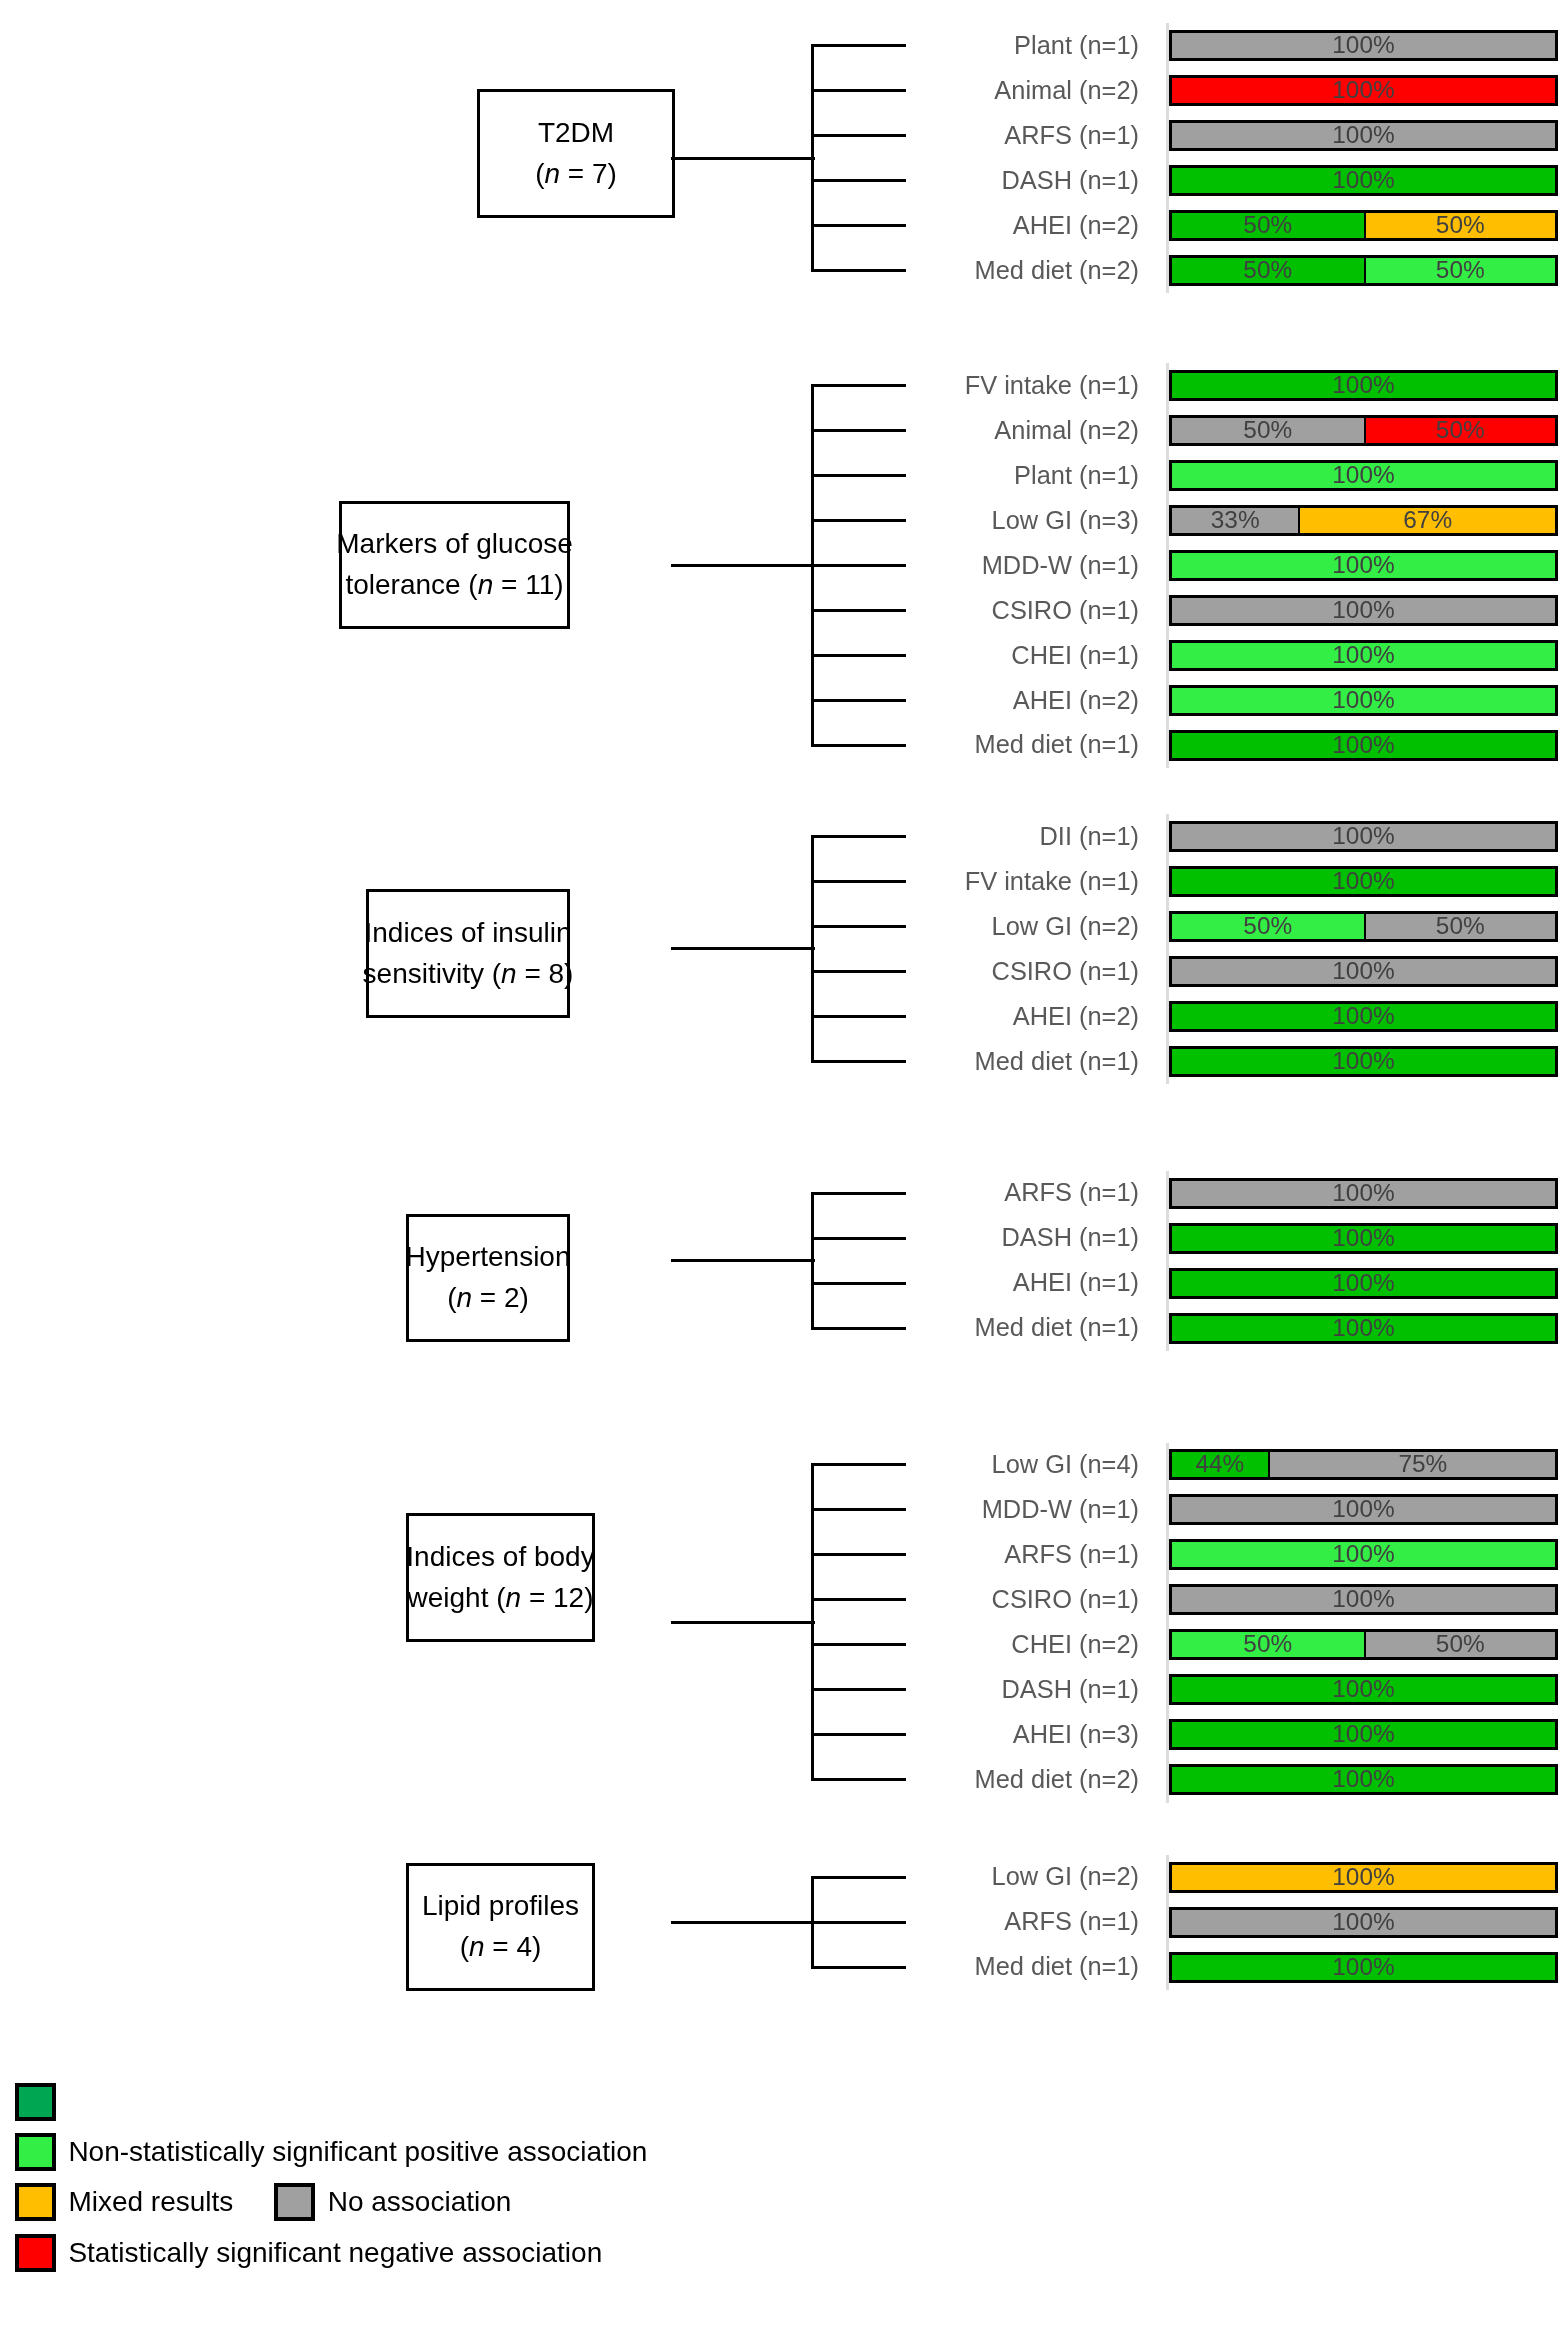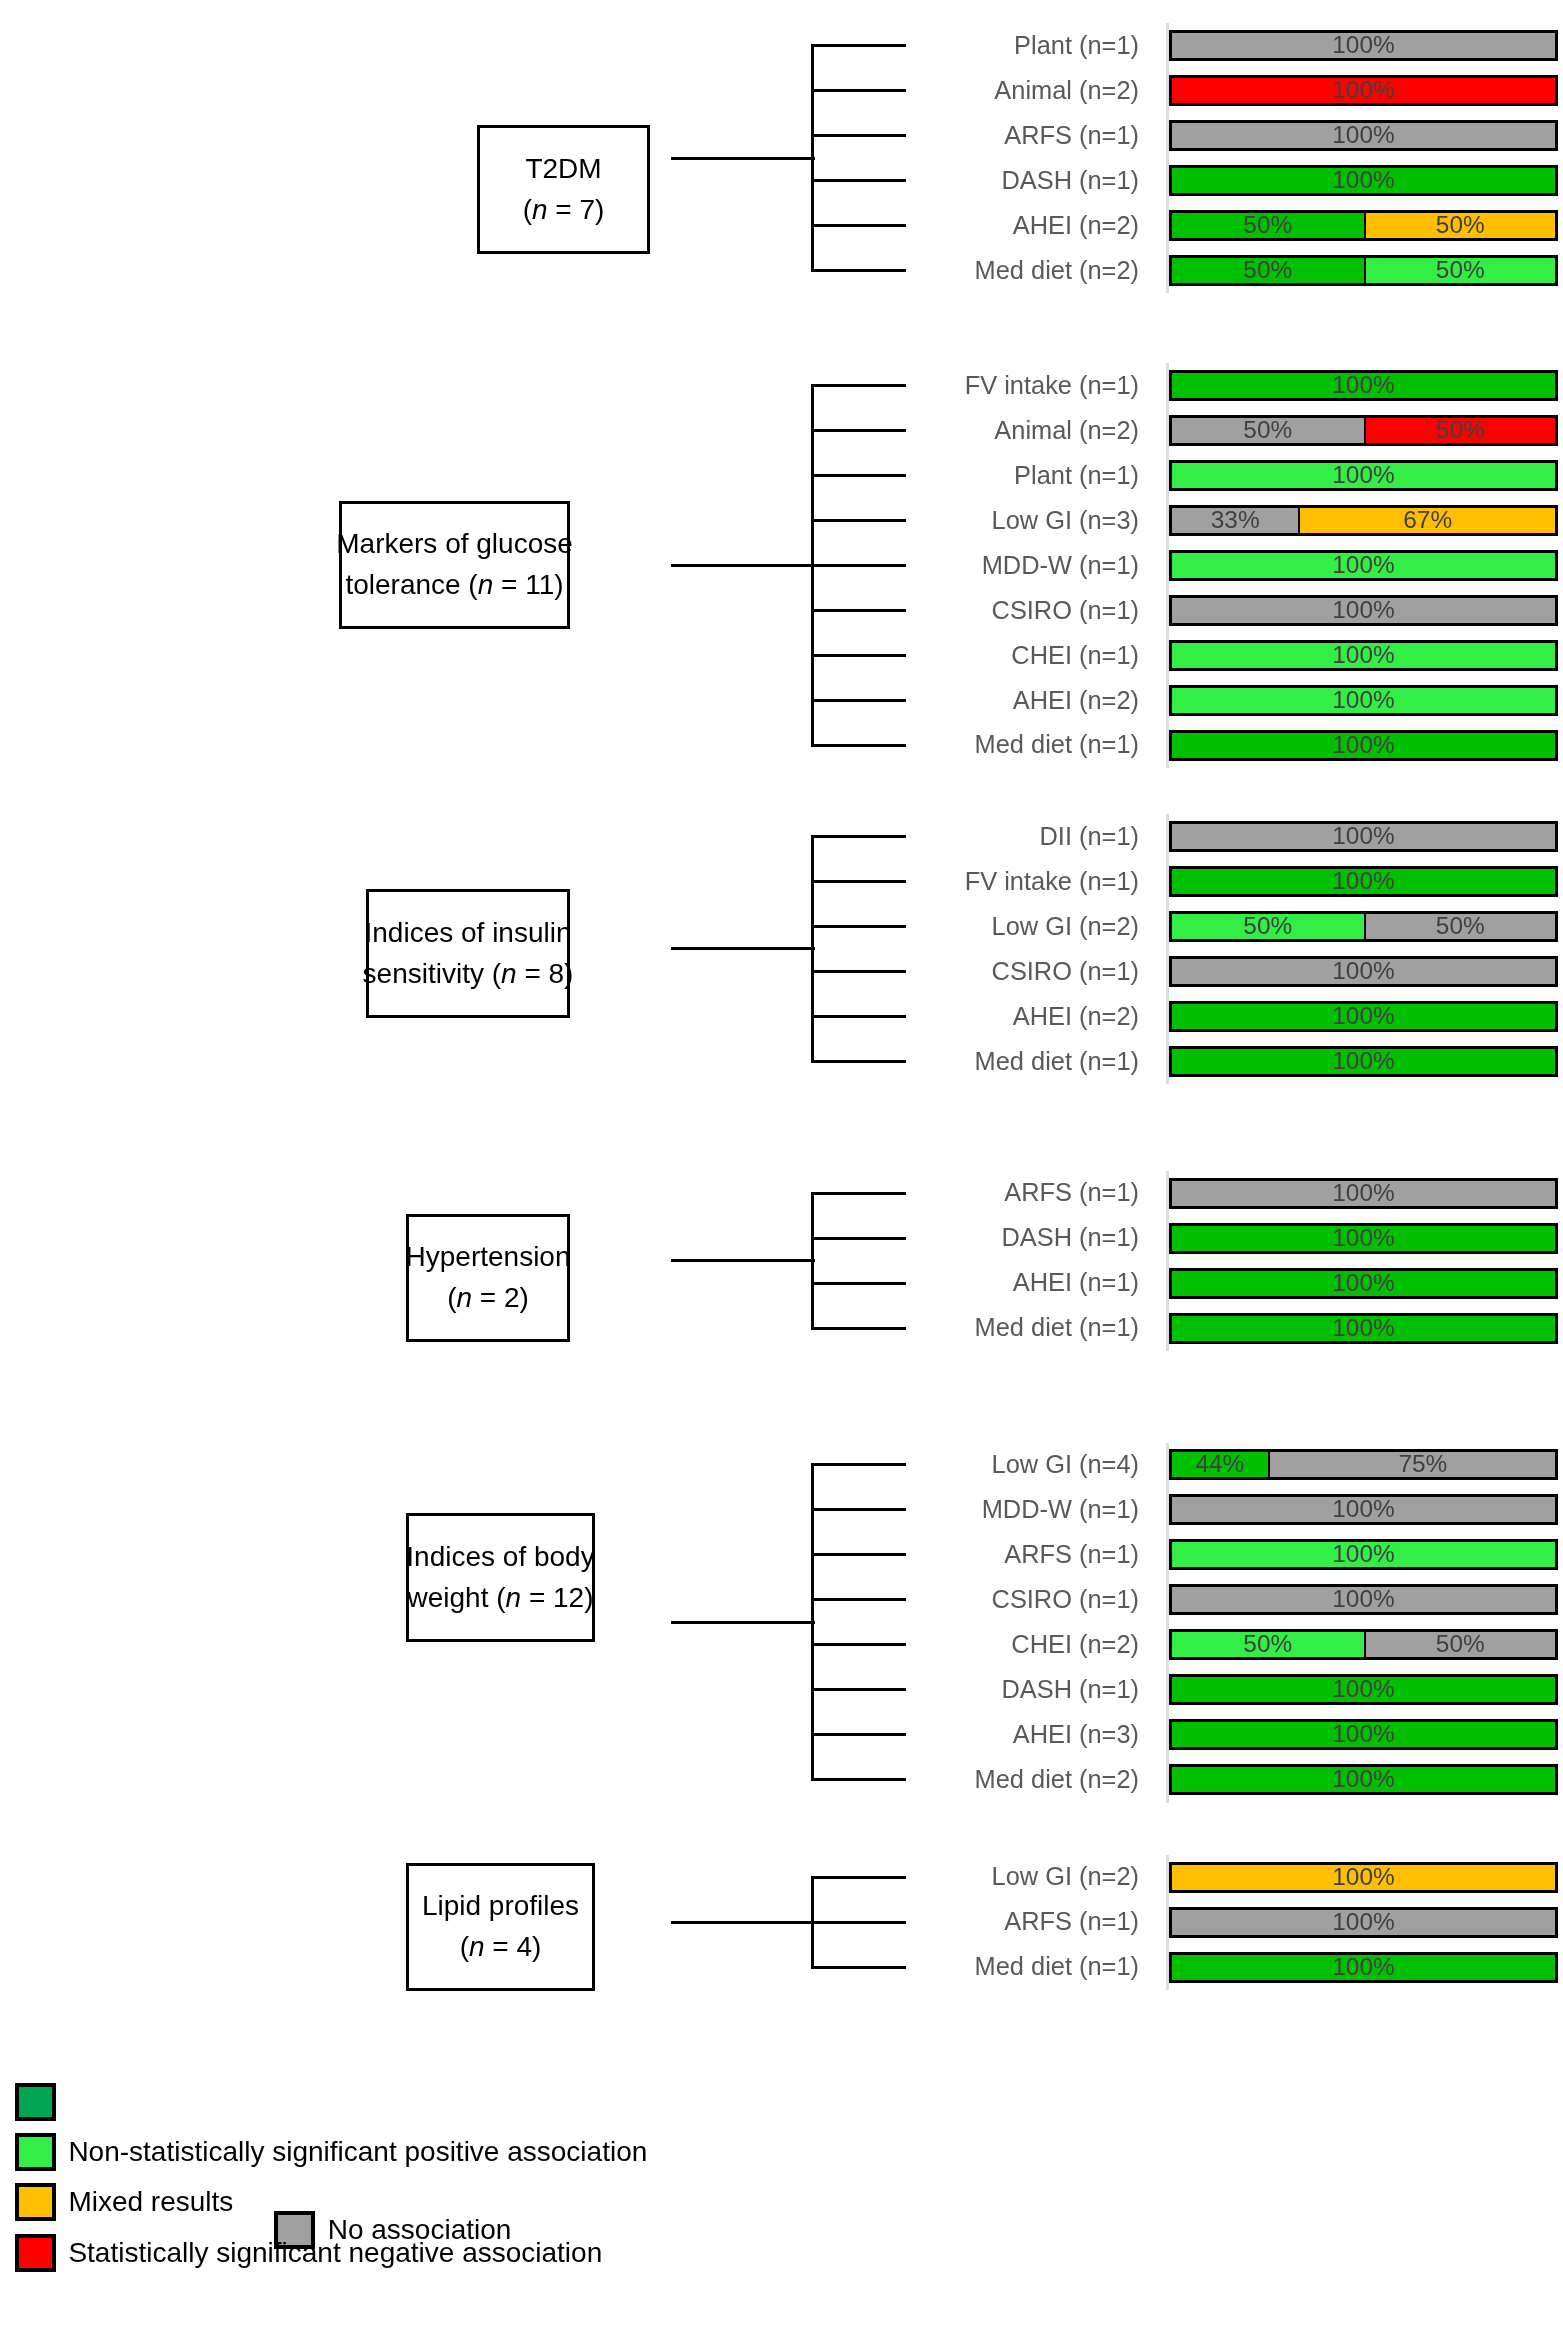--- a/index.html
+++ b/index.html
@@ -89,21 +89,21 @@
     font-size:28px;
     line-height:1;
     white-space:nowrap;
   }
 </style>
 </head>
 <body>
 
 <div id="figure">
   <div id="groups-layer">
-      <div class="cat-box" style="left: 477px; top: 89px; width: 173px; height: 129px; margin-top: 36px;">
+      <div class="cat-box" style="left: 477px; top: 89px; width: 198px; height: 129px;">
         <span class="ln">T2DM</span>
         <span class="ln"><span>(</span><i>n</i><span> = 7)</span></span>
       </div>
       <div class="stem" style="left: 671px; top: 157px; width: 144px; height: 3.4px;"></div>
       <div class="spine" style="left: 811px; top: 44px; height: 228px;"></div>
       <div class="branch" style="left: 811px; top: 44px; width: 95px;"></div>
       <div class="row-label" style="left: 911px; width: 228px; top: 46px;">Plant (n=1)</div>
       <div class="bar" style="left: 1169px; top: 30px; width: 389px; height: 31px;">
         <div class="seg c-gray" style="flex: 0 0 100%;">
           <span>100%</span>
@@ -417,21 +417,21 @@
         <div class="leg-swatch lg-dgreen"></div>
       </div>
       <div class="leg-row" style="left: 14.7px; top: 91px;">
         <div class="leg-swatch lg-lgreen"></div>
         <div class="leg-text">Non-statistically significant positive association</div>
       </div>
       <div class="leg-row" style="left: 14.7px; top: 141px;">
         <div class="leg-swatch lg-orange"></div>
         <div class="leg-text">Mixed results</div>
       </div>
-      <div class="leg-row" style="left: 274px; top: 141px; margin-top: 28px;">
+      <div class="leg-row" style="left: 274px; top: 141px;">
         <div class="leg-swatch lg-gray"></div>
         <div class="leg-text">No association</div>
       </div>
       <div class="leg-row" style="left: 14.7px; top: 192px;">
         <div class="leg-swatch lg-red"></div>
         <div class="leg-text">Statistically significant negative association</div>
       </div>
     </div>
 </div>
 

